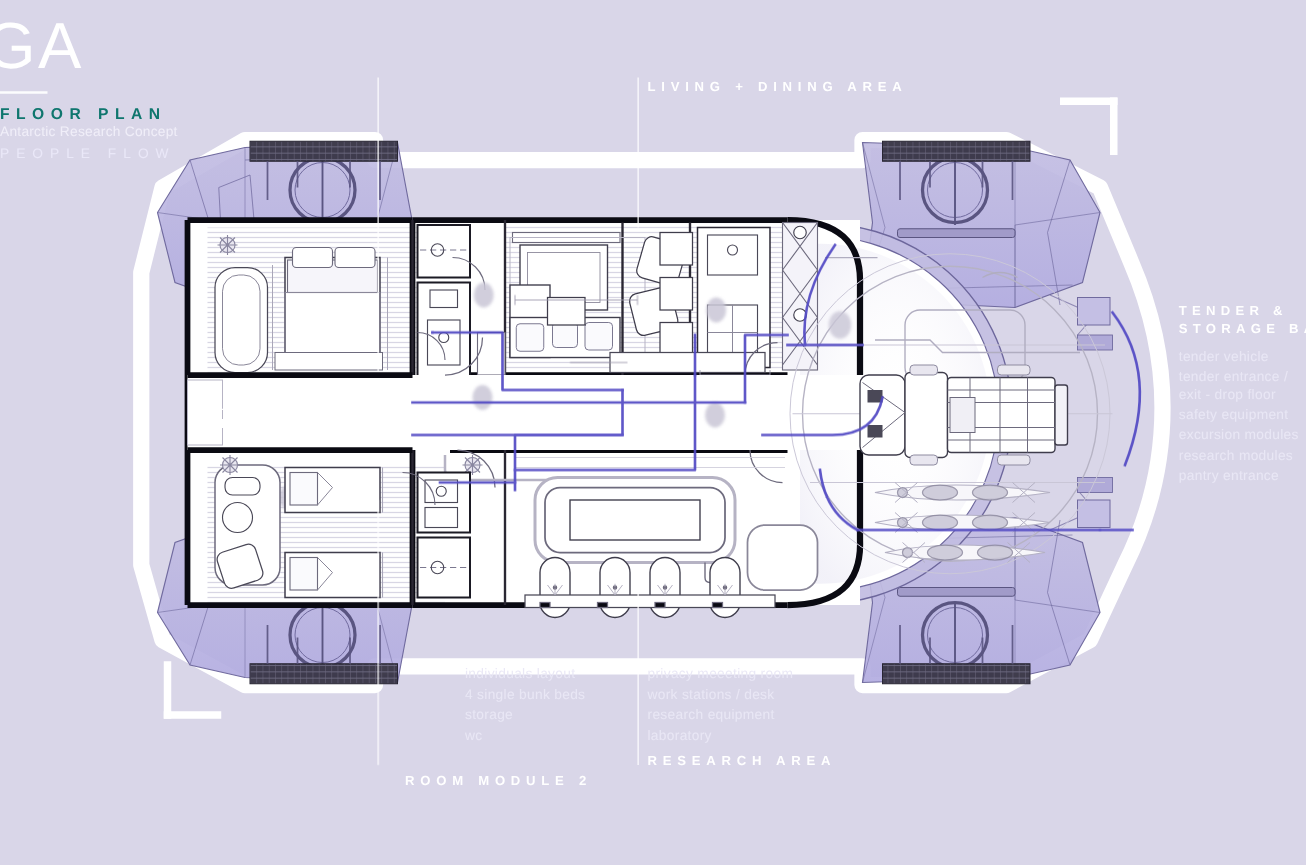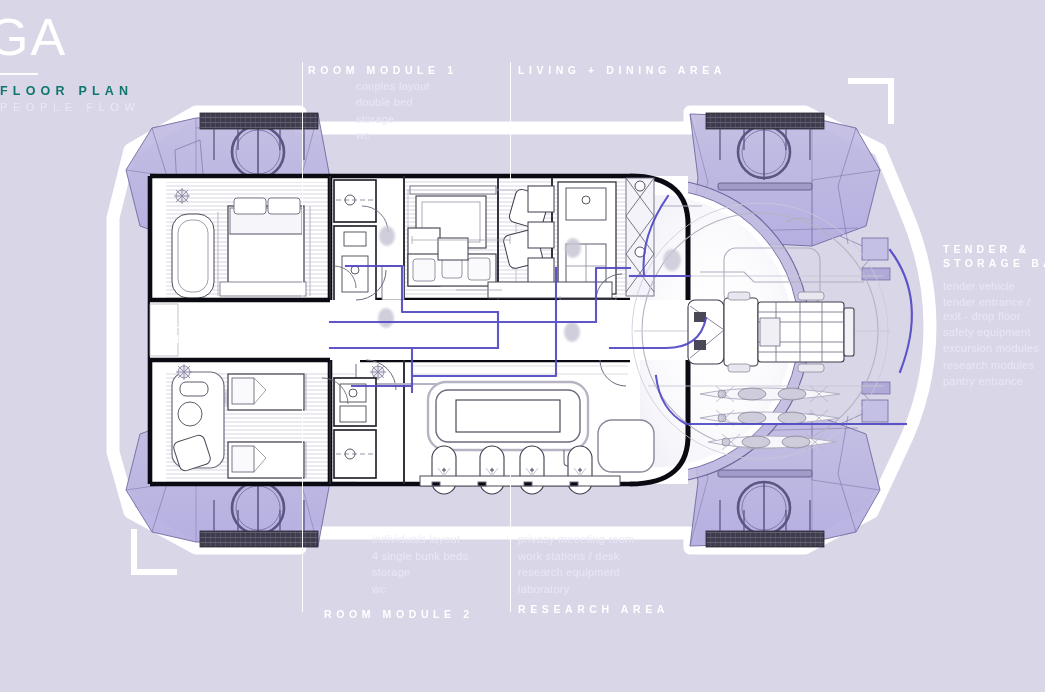--- a/index.html
+++ b/index.html
@@ -505,32 +505,24 @@
       <path d="M412 240 H510"></path>
         <path d="M412 236 V244 M510 236 V244"></path>
       <path d="M456 290 H502"></path>
     </g>
   </svg>
 
   <div class="title-block">
     <div class="ga">GA</div>
     <div class="rule"></div>
     <div class="t-fp">FLOOR PLAN</div>
+    <div class="t-sub">Antarctic Research Concept</div>
     <div class="t-pf">PEOPLE FLOW</div>
   </div>
 
-  <div class="anno indent" style="left:308px;top:64px;">
-    <div class="hdr">ROOM MODULE 1</div>
-    <ul>
-      <li>couples layout</li>
-      <li>double bed</li>
-      <li>storage</li>
-      <li>wc</li>
-    </ul>
-  </div>
   <div class="leader" style="left:302px;top:62px;width:1.4px;height:235px;"></div>
 
   <div class="anno" style="left:518px;top:64px;">
     <div class="hdr">LIVING + DINING AREA</div>
   </div>
   <div class="leader" style="left:510px;top:62px;width:1.4px;height:120px;"></div>
 
   <div class="anno" style="left:943px;top:243px;">
     <div class="hdr two">TENDER &amp;</div>
     <div class="hdr two" style="margin-bottom:8px;">STORAGE BAY</div>
@@ -551,21 +543,21 @@
   <div class="leader" style="left:156px;top:327px;width:146px;height:1.4px;"></div>
   <div class="leader" style="left:302px;top:327px;width:1.4px;height:22px;"></div>
 
   <div class="anno indent" style="left:324px;top:531px;">
     <ul>
       <li>individuals layout</li>
       <li>4 single bunk beds</li>
       <li>storage</li>
       <li>wc</li>
     </ul>
-    <div class="hdr" style="margin-top:11px;margin-left:0;">ROOM MODULE 2</div>
+    <div class="hdr" style="margin-top:22px;margin-left:0;">ROOM MODULE 2</div>
   </div>
   <div class="leader" style="left:302px;top:400px;width:1.4px;height:212px;"></div>
 
   <div class="anno" style="left:518px;top:531px;">
     <ul>
       <li>privacy meeeting room</li>
       <li>work stations / desk</li>
       <li>research equipment</li>
       <li>laboratory</li>
     </ul>

